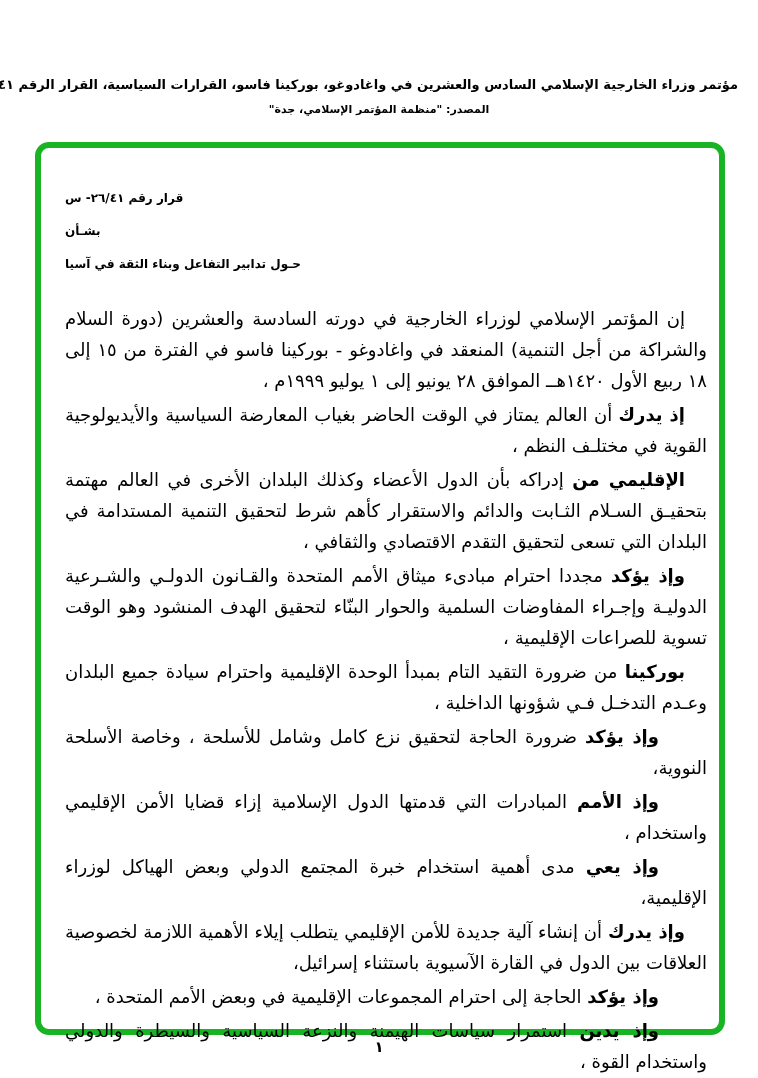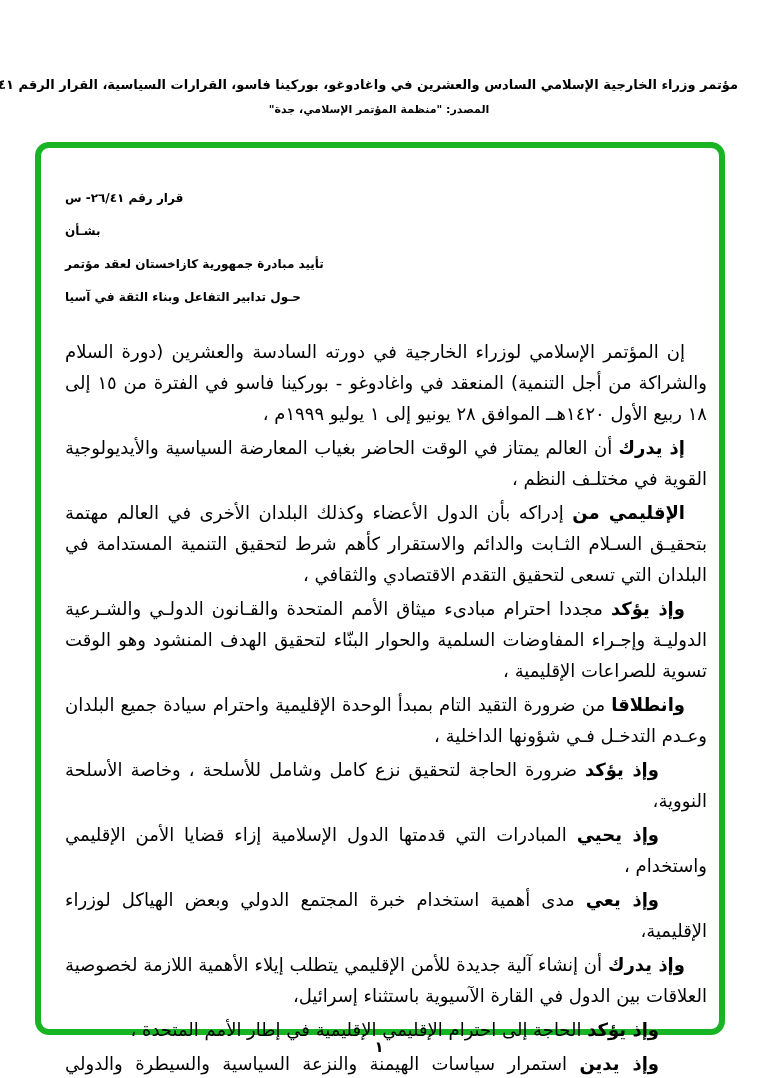--- a/index.html
+++ b/index.html
@@ -83,34 +83,33 @@
 <div class="page">
 
   <div class="doc-header">مؤتمر وزراء الخارجية الإسلامي السادس والعشرين في واغادوغو، بوركينا فاسو، القرارات السياسية، القرار الرقم ٢٦/٤١-س</div>
 
   <div class="doc-source">المصدر: "منظمة المؤتمر الإسلامي، جدة"</div>
 
   <div class="res-box">
     <div class="res-title">
       <div>قرار رقم ٢٦/٤١- س</div>
       <div>بشـأن</div>
-      <div>تأييد مبادرة جمهورية كازاخستان لعقد مؤتمر</div>
       <div>حـول تدابير التفاعل وبناء الثقة في آسيا</div>
     </div>
     <div class="res-body" id="res-body">
         <p class="para"><span>إن المؤتمر الإسلامي لوزراء الخارجية في دورته السادسة والعشرين (دورة السلام والشراكة من أجل التنمية) المنعقد في واغادوغو - بوركينا فاسو في الفترة من ١٥ إلى ١٨ ربيع الأول ١٤٢٠هــ الموافق ٢٨ يونيو إلى ١ يوليو ١٩٩٩م ،</span></p>
         <p class="para"><b class="lead">إذ يدرك</b> <span>أن العالم يمتاز في الوقت الحاضر بغياب المعارضة السياسية والأيديولوجية القوية في مختلـف النظم ،</span></p>
         <p class="para"><b class="lead">الإقليمي من</b> <span>إدراكه بأن الدول الأعضاء وكذلك البلدان الأخرى في العالم مهتمة بتحقيـق السـلام الثـابت والدائم والاستقرار كأهم شرط لتحقيق التنمية المستدامة في البلدان التي تسعى لتحقيق التقدم الاقتصادي والثقافي ،</span></p>
         <p class="para"><b class="lead">وإذ يؤكد</b> <span>مجددا احترام مبادىء ميثاق الأمم المتحدة والقـانون الدولـي والشـرعية الدوليـة وإجـراء المفاوضات السلمية والحوار البنّاء لتحقيق الهدف المنشود وهو الوقت تسوية للصراعات الإقليمية ،</span></p>
-        <p class="para"><b class="lead">وانطلاقا</b> <span>من ضرورة التقيد التام بمبدأ الوحدة الإقليمية واحترام سيادة جميع البلدان وعـدم التدخـل فـي شؤونها الداخلية ،</span></p>
+        <p class="para"><b class="lead">بوركينا</b> <span>من ضرورة التقيد التام بمبدأ الوحدة الإقليمية واحترام سيادة جميع البلدان وعـدم التدخـل فـي شؤونها الداخلية ،</span></p>
         <p class="para deep"><b class="lead">وإذ يؤكد</b> <span>ضرورة الحاجة لتحقيق نزع كامل وشامل للأسلحة ، وخاصة الأسلحة النووية،</span></p>
-        <p class="para deep"><b class="lead">وإذ يحيي</b> <span>المبادرات التي قدمتها الدول الإسلامية إزاء قضايا الأمن الإقليمي واستخدام ،</span></p>
+        <p class="para deep"><b class="lead">وإذ الأمم</b> <span>المبادرات التي قدمتها الدول الإسلامية إزاء قضايا الأمن الإقليمي واستخدام ،</span></p>
         <p class="para deep"><b class="lead">وإذ يعي</b> <span>مدى أهمية استخدام خبرة المجتمع الدولي وبعض الهياكل لوزراء الإقليمية،</span></p>
         <p class="para"><b class="lead">وإذ يدرك</b> <span>أن إنشاء آلية جديدة للأمن الإقليمي يتطلب إيلاء الأهمية اللازمة لخصوصية العلاقات بين الدول في القارة الآسيوية باستثناء إسرائيل،</span></p>
-        <p class="para deep"><b class="lead">وإذ يؤكد</b> <span>الحاجة إلى احترام الإقليمي الإقليمية في إطار الأمم المتحدة ،</span></p>
+        <p class="para deep"><b class="lead">وإذ يؤكد</b> <span>الحاجة إلى احترام المجموعات الإقليمية في وبعض الأمم المتحدة ،</span></p>
         <p class="para deep"><b class="lead">وإذ يدين</b> <span>استمرار سياسات الهيمنة والنزعة السياسية والسيطرة والدولي واستخدام القوة ،</span></p>
         <p class="para deep"><b class="lead">وإذ يؤكد</b> <span>عدم جدوى مبدأ الردع النووي في حقبة ما بعد الحرب الباردة ،</span></p>
       </div>
   </div>
 
   <div class="page-number">١</div>
 
 </div>
 
 </body></html>

